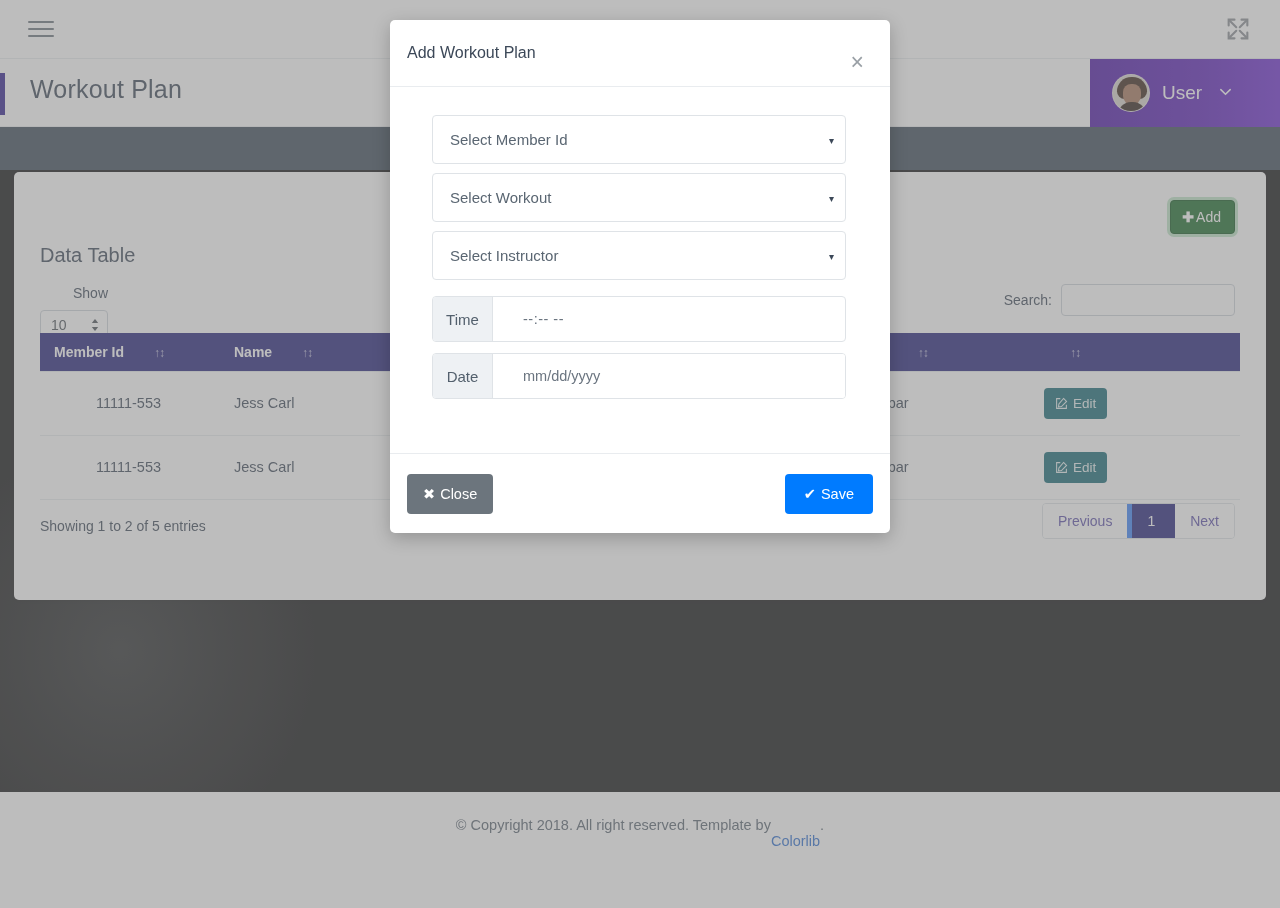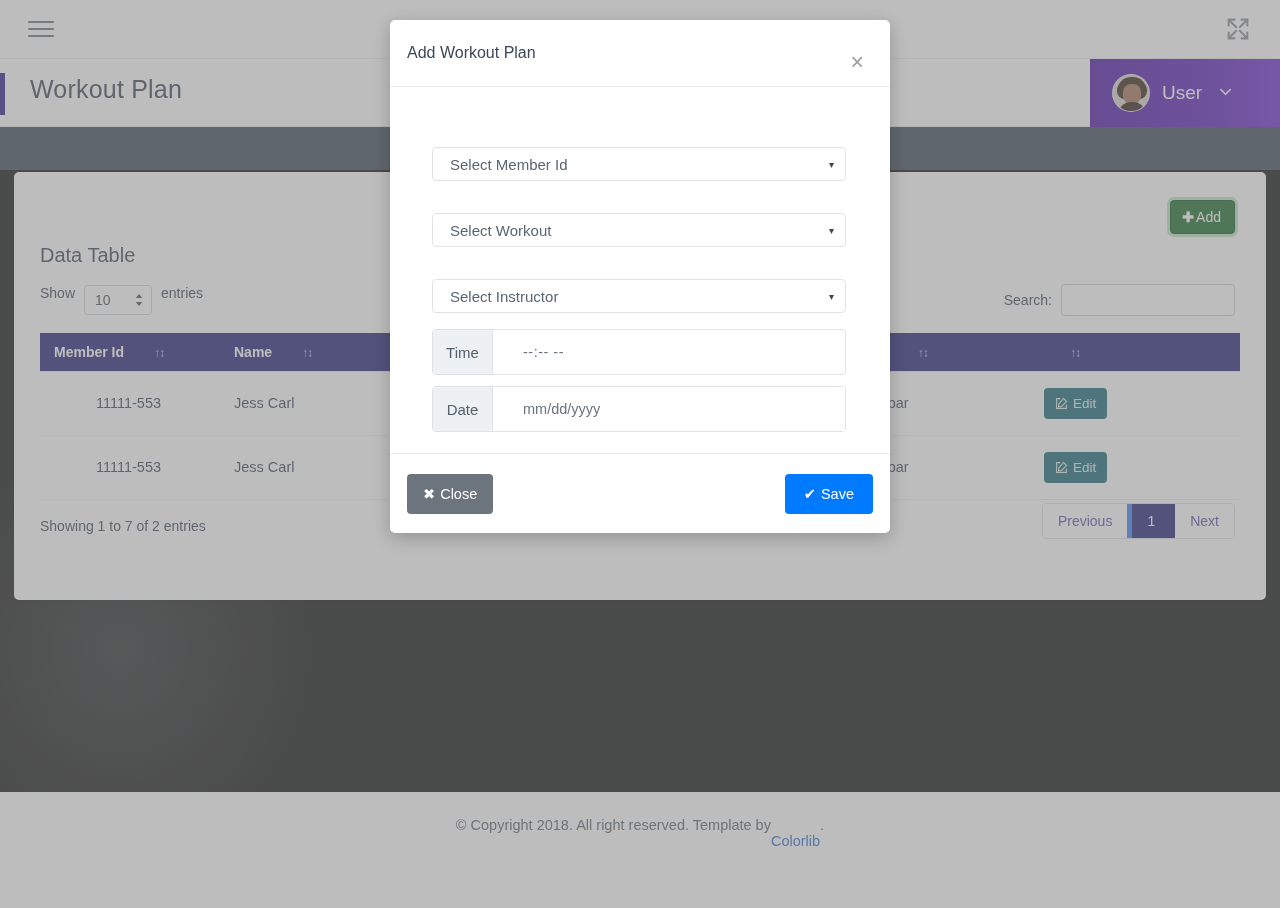--- a/index.html
+++ b/index.html
@@ -106,22 +106,22 @@
     background: #1a6b2a; color: #fff;
     border: 1px solid #10551f; border-radius: 4px;
     font-size: 14px; padding: 8px 13px 8px 11px;
     box-shadow: 0 0 0 3px rgba(40,167,69,.30);
     display: flex; align-items: center; gap: 2px; cursor: pointer;
   }
   .plus-glyph { font-size: 14px; font-weight: 700; }
 
   .len-wrap {
     position: absolute; left: 26px; top: 113px;
-    display: flex; align-items: flex-start; gap: 9px;
-    font-size: 14px; color: #3c4858;
+    display: flex; align-items: flex-end; gap: 9px;
+    font-size: 14px; color: #3c4858; flex-direction: column;
   }
   .len-select {
     width: 68px; height: 30px; border: 1px solid #ced4da; border-radius: 4px;
     background: #fff; font-size: 14px; color: #495057;
     padding: 0 22px 0 10px; appearance: none; position: relative; cursor: pointer;
     font-family: "Liberation Sans", sans-serif;
   }
   .len-box { position: relative; }
   .len-box .stepper {
     position: absolute; right: 8px; top: 50%; transform: translateY(-50%);
@@ -216,25 +216,25 @@
   }
   .modal-title { font-size: 16px; color: #3c4858; font-weight: 400; }
   .modal-close {
     position: absolute; right: 20px; top: 42px; transform: translateY(-50%);
     font-size: 23px; color: #9aa0a6; cursor: pointer; line-height: 1;
     background: none; border: none; font-family: "Liberation Sans", sans-serif;
   }
   .modal-body { flex: 1; padding: 28px 42px 0 42px; }
   .form-row { margin-bottom: 9px; }
   .fake-select {
-    width: 414px; height: 34px;
+    width: 414px; height: 49px;
     border: 1px solid #dfe3e7; border-radius: 4px;
     background: #ffffff;
     display: flex; align-items: center; padding: 0 11px 0 17px;
-    font-size: 15px; color: #5a6672; position: relative; cursor: pointer; margin-top: 32px;
+    font-size: 15px; color: #5a6672; position: relative; cursor: pointer;
   }
   .fake-select .caret {
     position: absolute; right: 11px; top: 50%; transform: translateY(-50%);
     font-size: 10px; color: #3c4858;
   }
   .input-group {
     width: 414px; height: 46px;
     display: flex; border: 1px solid #dfe3e7; border-radius: 4px; overflow: hidden;
     margin-bottom: 11px;
     gap: 16px;
@@ -406,21 +406,21 @@
                     <path d="M10.5 1.8l3.7 3.7L8 11.7l-3.7.5.5-3.7z"></path>
                 </svg>
               </span>
               <span>Edit</span>
             </button>
           </td>
         </tr>
       </tbody>
     </table>
 
-    <div class="dt-info">Showing 1 to 7 of 2 entries</div>
+    <div class="dt-info">Showing 1 to 2 of 5 entries</div>
 
     <div class="pager">
       <div>Previous</div>
       <div class="active">1</div>
       <div>Next</div>
     </div>
   </div>
 
   <div class="footer">
     <span>© Copyright 2018. All right reserved. Template by </span>

